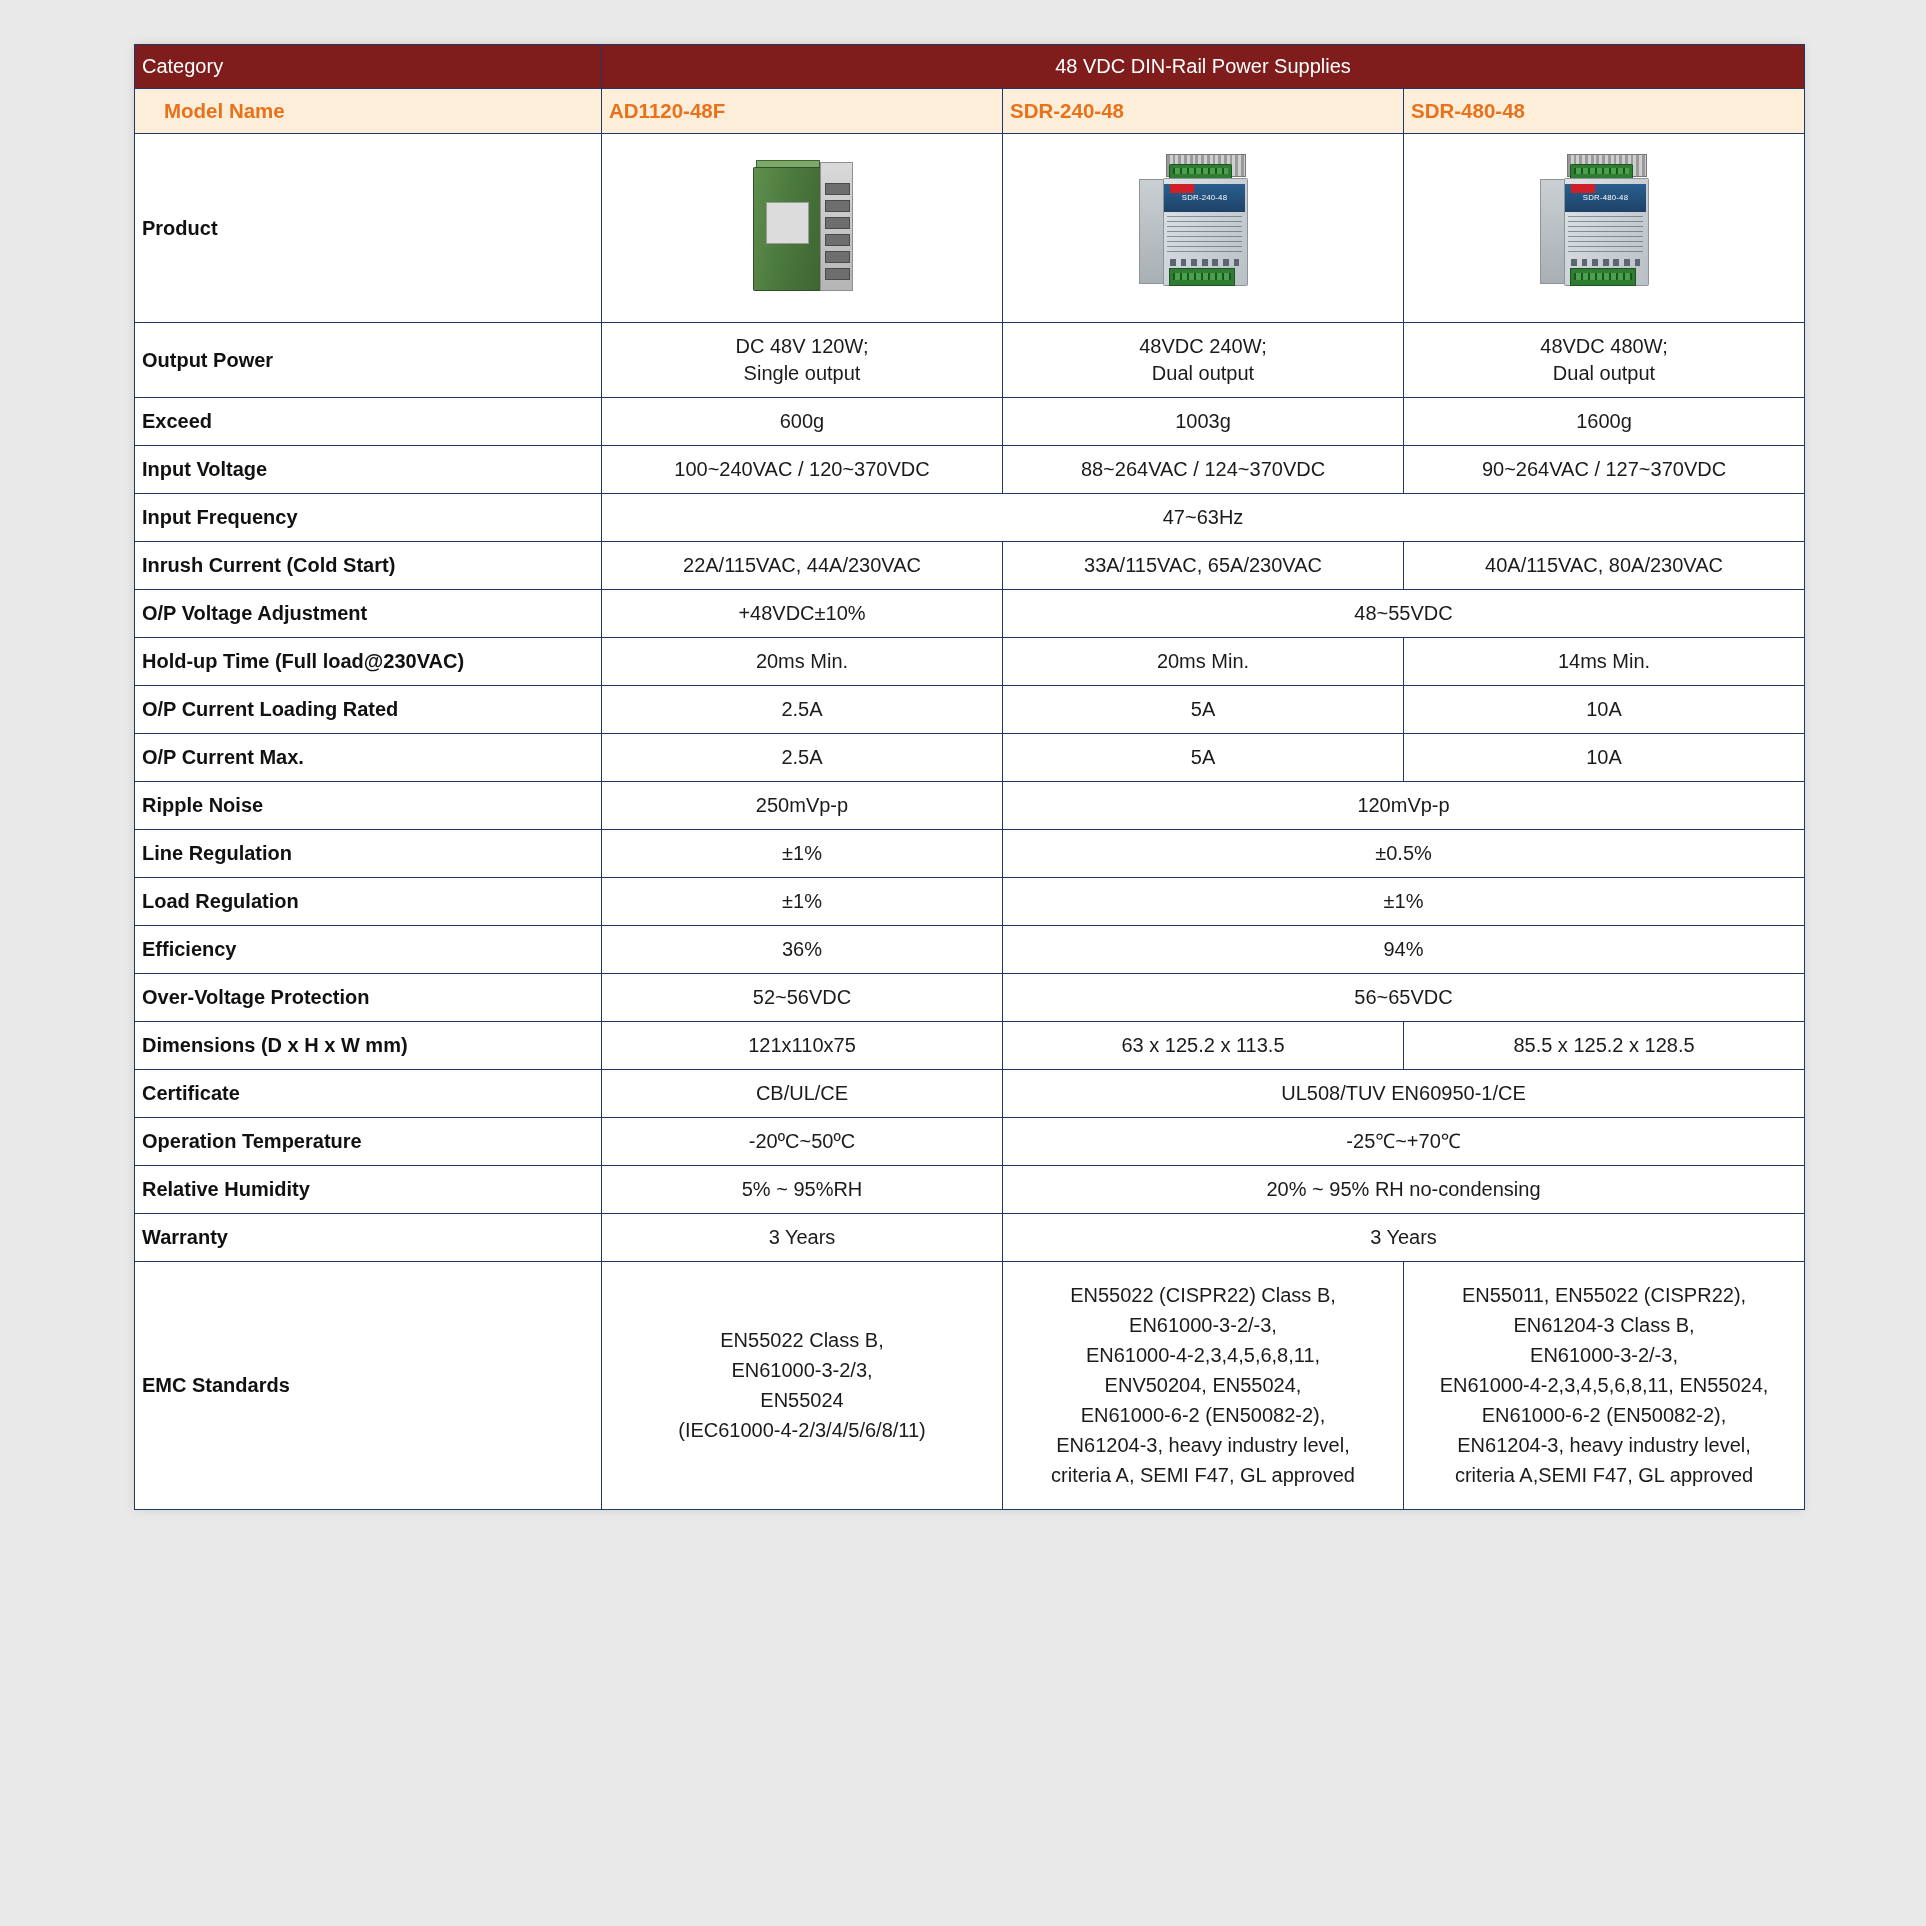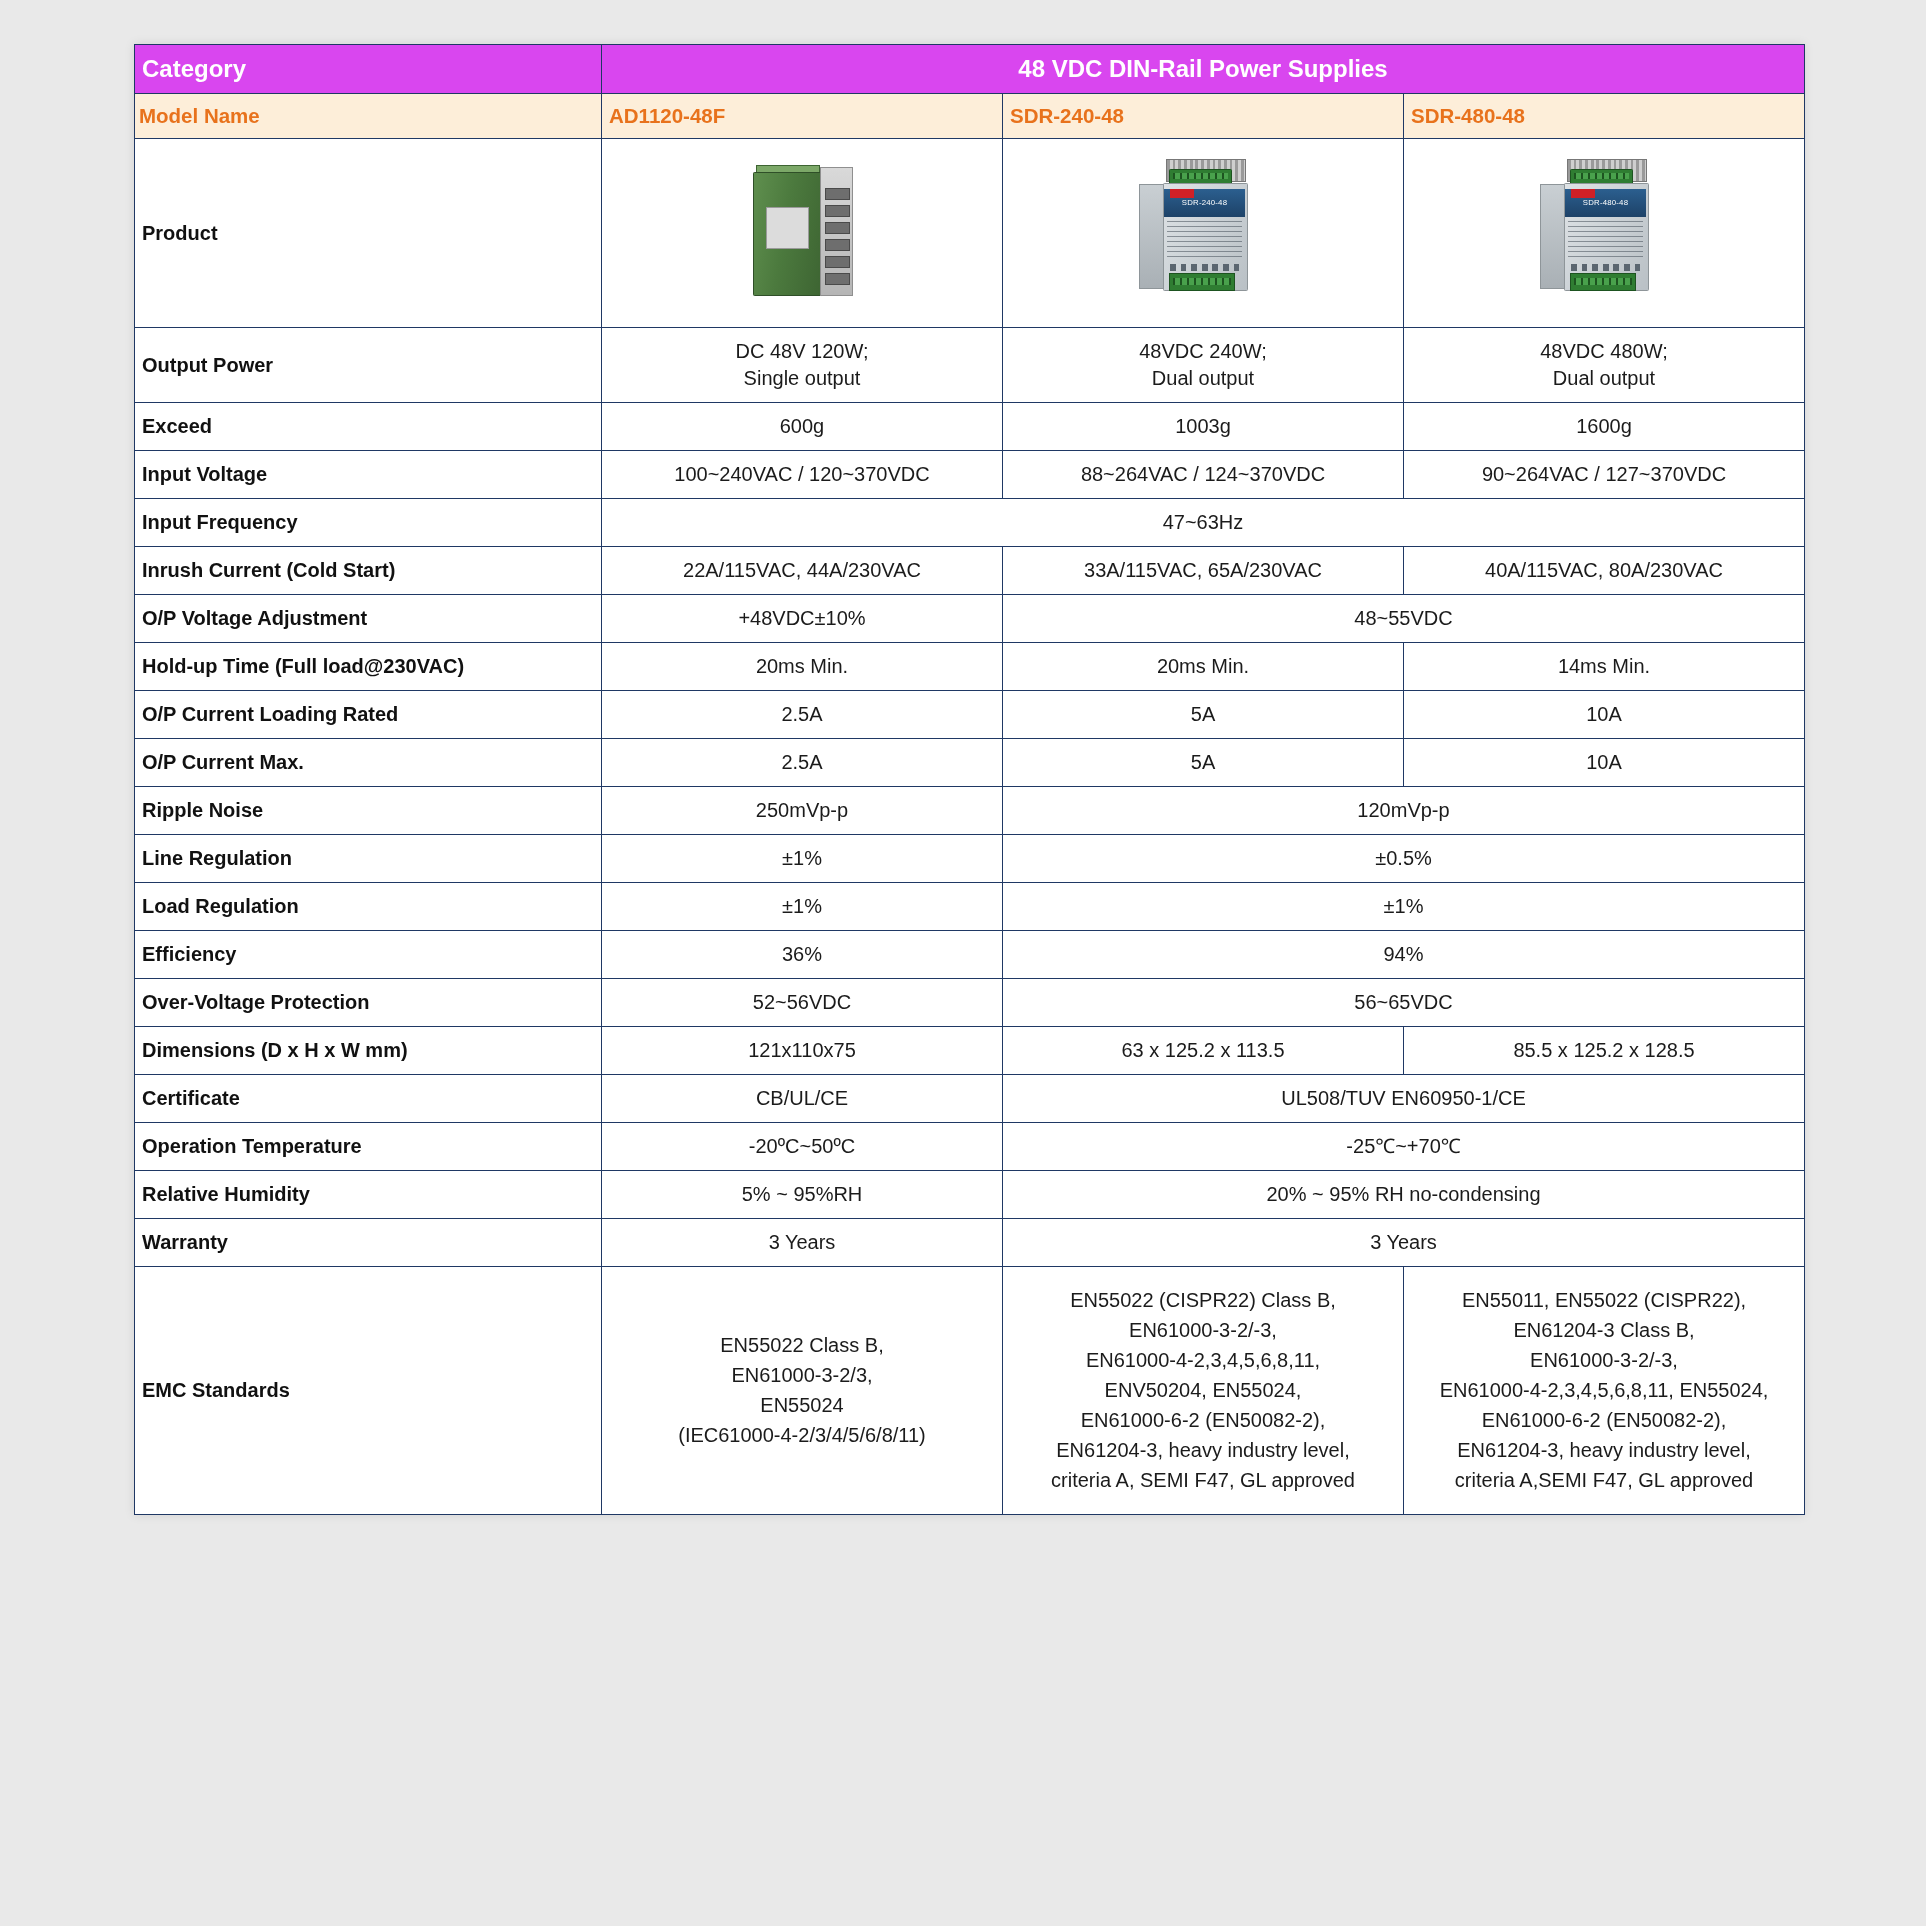--- a/index.html
+++ b/index.html
@@ -33,42 +33,42 @@
   table.spec col.c1 { width: 401px; }
   table.spec col.c2 { width: 401px; }
   table.spec col.c3 { width: 401px; }
 
   table.spec td, table.spec th {
     border: 0.7px solid #1f3864;
     padding: 10px 7px;
     vertical-align: middle;
   }
   .hdr-row th {
-    background: #d946ef;
+    background: #7f1d1d;
     color: #ffffff;
-    font-size: 24px;
-    font-weight: bold;
+    font-size: 20px;
+    font-weight: normal;
     padding: 18.4px 15.6px;
     text-align: center;
     border-color: #1f3864;
   }
   .hdr-row th.left {
     text-align: left;
   }
   .model-row td {
     background: #fdeed9;
     color: #e8721c;
     font-weight: bold;
     font-size: 20.5px;
     text-align: left;
     padding: 12.7px 7px;
   }
   .model-row td.left {
     text-align: left;
-    padding-left: 4px;
+    padding-left: 29px;
   }
   td.label {
     font-weight: bold;
     font-size: 20px;
     text-align: left;
     padding-left: 15.6px;
     color: #111111;
   }
   td.val {
     text-align: center;

